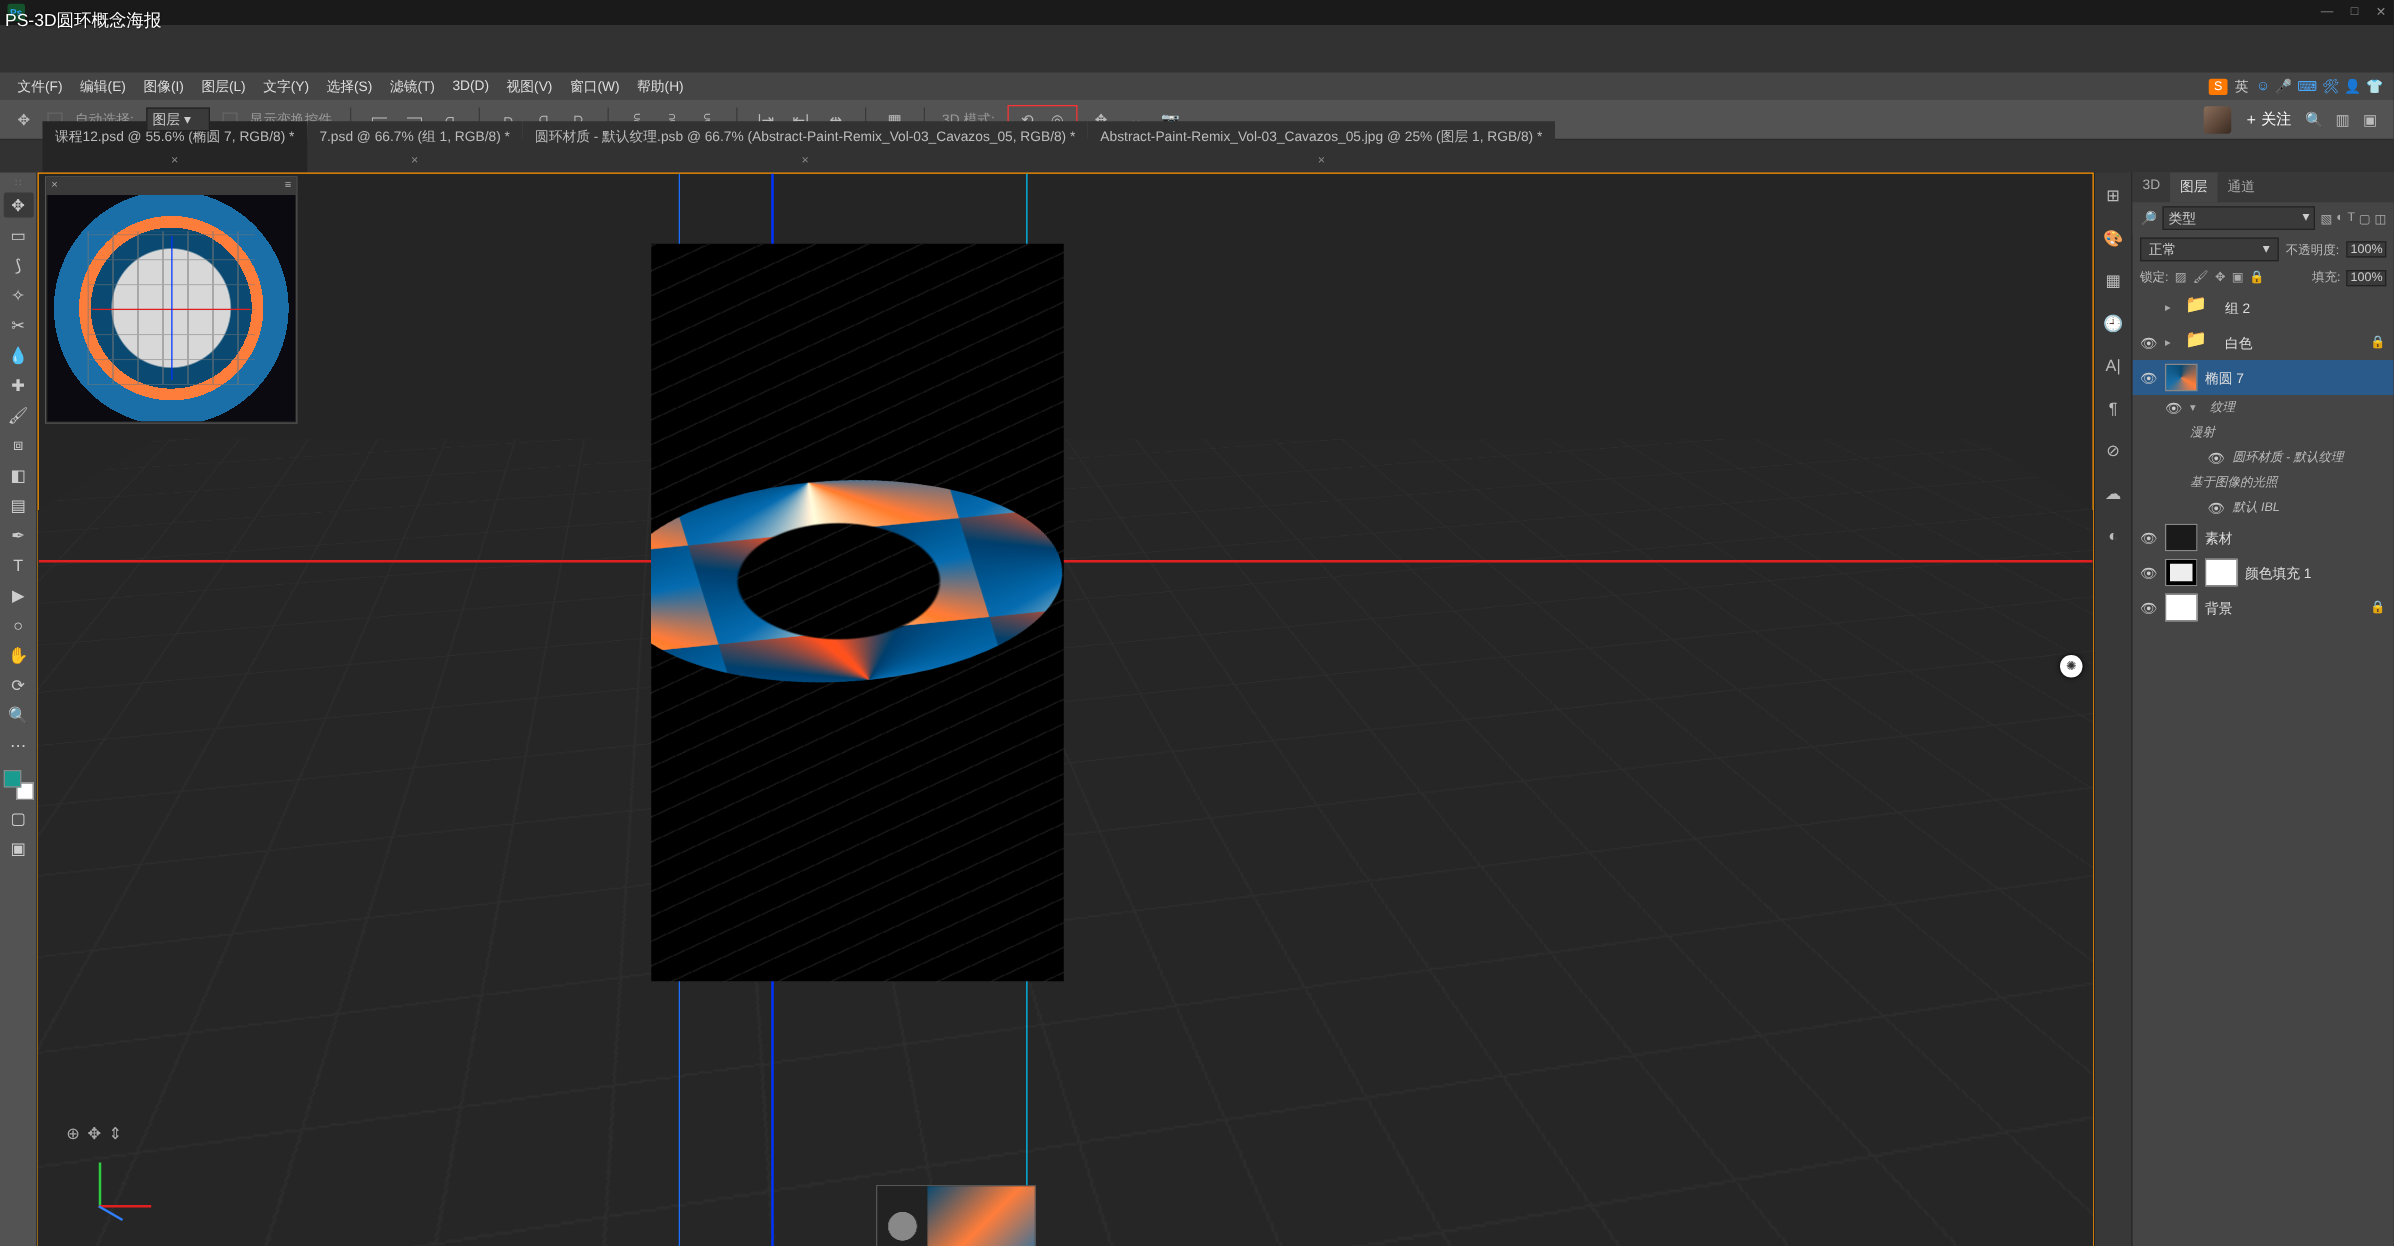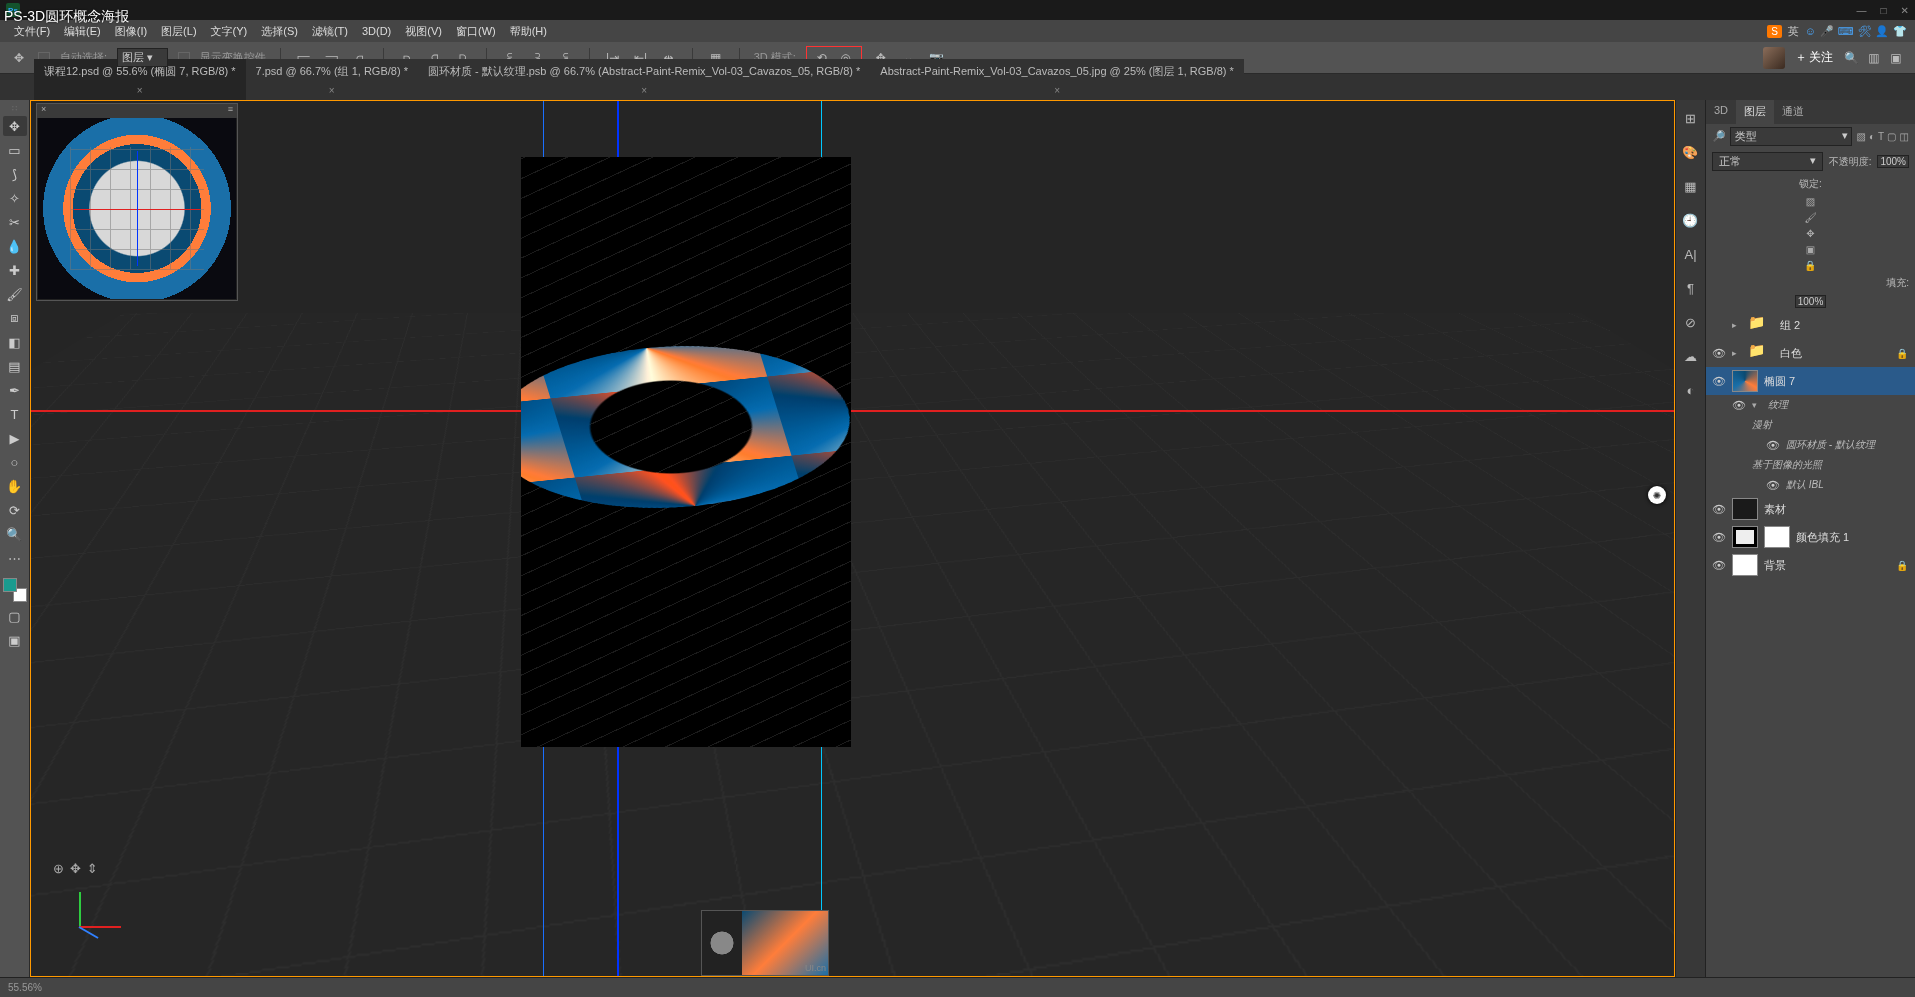--- a/index.html
+++ b/index.html
@@ -4,21 +4,21 @@
 <style>
 * { margin: 0; padding: 0; box-sizing: border-box; font-family: "Microsoft YaHei", Arial, sans-serif; }
 body { background: #323232; color: #c8c8c8; font-size: 11px; overflow: hidden; width: 1915px; height: 997px; }
 
 .titlebar { height: 20px; background: #1a1a1a; display: flex; align-items: center; padding: 0 6px; justify-content: space-between; }
 .titlebar-left { display:flex; align-items:center; gap:6px; }
 .ps-logo { width:14px; height:14px; background:#14532d; color:#31a8ff; font-size:8px; font-weight:bold; display:flex; align-items:center; justify-content:center; border-radius:2px; }
 .window-controls { display:flex; gap:14px; color:#888; font-size:10px; }
 .window-controls span { cursor:pointer; }
 
-.menubar { height: 22px; background: #454545; display:flex; align-items:center; padding: 0 8px; gap: 2px; }
+.menubar { height: 22px; background: #454545; display:flex; align-items:center; padding: 0 8px; gap: 2px; margin-top: 38px; }
 .menubar .mitem { padding: 2px 6px; color:#ddd; font-size:11px; cursor:pointer; }
 .menubar-right { margin-left:auto; display:flex; align-items:center; gap:6px; }
 .sogou-badge { background:#ff7800; color:#fff; padding:1px 4px; border-radius:2px; font-size:10px; }
 .tray-icons { color:#4aa8ff; display:flex; gap:4px; font-size:11px; }
 
 .overlay-title { position:absolute; top:8px; left:4px; color:#fff; font-size:14px; z-index:50; text-shadow:0 0 2px #000; }
 
 .optionsbar { height: 32px; background: #535353; display:flex; align-items:center; padding: 0 10px; gap:10px; border-bottom:1px solid #2a2a2a; }
 .optionsbar .sep { width:1px; height:20px; background:#3a3a3a; margin:0 4px; }
 .opt-icon { width:18px; height:18px; display:flex; align-items:center; justify-content:center; color:#bbb; font-size:12px; cursor:pointer; }
@@ -92,21 +92,21 @@
 .panel-tabs { display:flex; height:24px; background:#383838; }
 .panel-tabs .ptab { padding:4px 8px; font-size:11px; color:#aaa; cursor:pointer; }
 .panel-tabs .ptab.active { background:#454545; color:#ddd; }
 .filter-row { display:flex; align-items:center; gap:4px; padding:3px 6px; background:#454545; }
 .filter-select { flex:1; background:#3a3a3a; border:1px solid #222; color:#ccc; padding:1px 4px; font-size:11px; display:flex; justify-content:space-between; }
 .filter-icons { display:flex; gap:3px; color:#aaa; font-size:10px; }
 .blend-row { display:flex; align-items:center; gap:6px; padding:3px 6px; }
 .blend-select { background:#3a3a3a; border:1px solid #222; color:#ccc; padding:1px 6px; font-size:11px; flex:1; display:flex; justify-content:space-between; }
 .opa-label { font-size:10px; color:#bbb; }
 .opa-val { background:#3a3a3a; border:1px solid #222; padding:0 2px; font-size:10px; color:#ccc; }
-.lock-row { display:flex; align-items:center; gap:5px; padding:3px 6px; font-size:10px; color:#bbb;flex-direction:column; }
+.lock-row { display:flex; align-items:center; gap:5px; padding:3px 6px; font-size:10px; color:#bbb; }
 .lock-icon { font-size:10px; color:#aaa; }
 
 .layers-list { flex:1; overflow:auto; }
 .layer { display:flex; align-items:center; padding:3px 6px; gap:6px; font-size:11px; color:#ddd; }
 .layer.selected { background:#2a5a8a; }
 .layer .eye { width:14px; text-align:center; color:#ccc; cursor:pointer; }
 .layer .twist { width:10px; color:#aaa; font-size:9px; cursor:pointer; }
 .layer .thumb { width:26px; height:22px; background:#666; border:1px solid #888; flex-shrink:0; }
 .layer .thumb.folder { background:none; border:none; color:#aaa; font-size:14px; }
 .layer .lname { flex:1; white-space:nowrap; overflow:hidden; }

